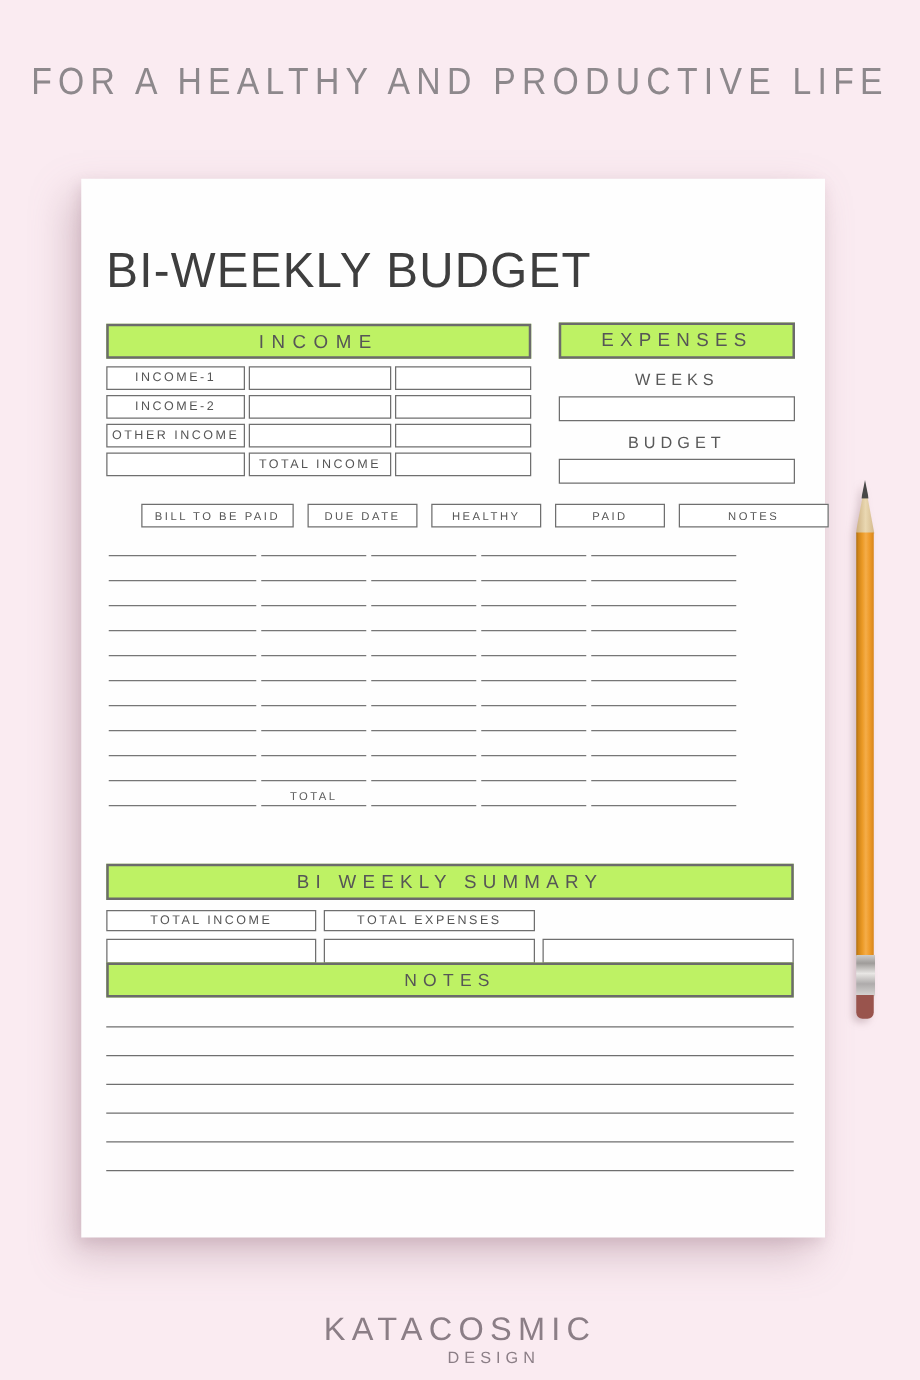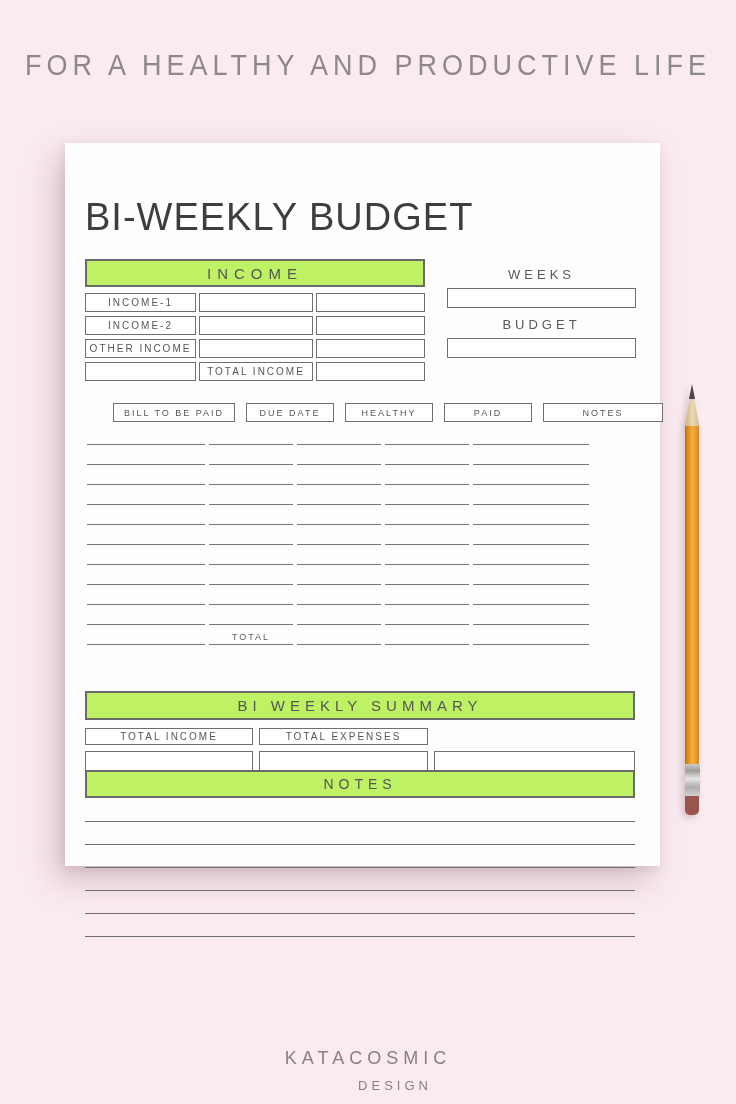--- a/index.html
+++ b/index.html
@@ -18,21 +18,21 @@
     text-align:center;
     font-size:27px; font-weight:300;
     letter-spacing:5px;
     color:#8d888c;
     transform:scaleY(1.12);
   }
 
   
   .paper {
     position:absolute; left:65px; top:143px;
-    width:595px; height:723px;
+    width:595px; height:847px;
     background:#fefefe;
     box-shadow:-10px 14px 30px rgba(150,110,125,.35), -2px 4px 10px rgba(150,110,125,.18);
   }
 
   .sheet-title {
     position:absolute; left:20px; top:52px;
     font-size:38px; font-weight:300; letter-spacing:1px;
     color:#3e3e3e;
     transform:scaleY(1.04); transform-origin:left top;
   }
@@ -132,21 +132,21 @@
     background:linear-gradient(180deg,#cfcdcb,#9f9c9a 20%,#e8e6e4 45%,#aeabab 70%,#d8d6d4);
   }
   .pencil-eraser {
     position:absolute; top:412px; left:1px; width:14px; height:19px;
     background:#99544d; border-radius:0 0 5px 5px;
   }
 
   
   .brand {
     position:absolute; top:1048px; left:0; width:736px; text-align:center;
-    font-size:18px; font-weight:300; letter-spacing:5px; color:#8b7e86;
+    font-size:26px; font-weight:300; letter-spacing:5px; color:#8b7e86;
   }
   .brand-sub {
     position:absolute; top:1078px; left:0; width:736px; text-align:center;
     font-family:Liberation Sans, sans-serif;
     font-size:13px; letter-spacing:4px; color:#8b7e86;margin-left:27px;
   }
 </style>
 </head>
 <body>
 
@@ -168,20 +168,21 @@
       <div class="sbox">OTHER INCOME</div>
       <div class="sbox"></div>
       <div class="sbox"></div>
       <div class="sbox"></div>
       <div class="sbox">TOTAL INCOME</div>
       <div class="sbox"></div>
     </div>
   </div>
 
   <div class="expenses">
+    <div class="hbox expenses-header">EXPENSES</div>
     <div class="exp-label">WEEKS</div>
     <div class="sbox exp-box"></div>
     <div class="exp-label">BUDGET</div>
     <div class="sbox exp-box"></div>
   </div>
 
   <div class="bills-header">
     <div class="sbox">BILL TO BE PAID</div>
     <div class="sbox">DUE DATE</div>
     <div class="sbox">HEALTHY</div>

